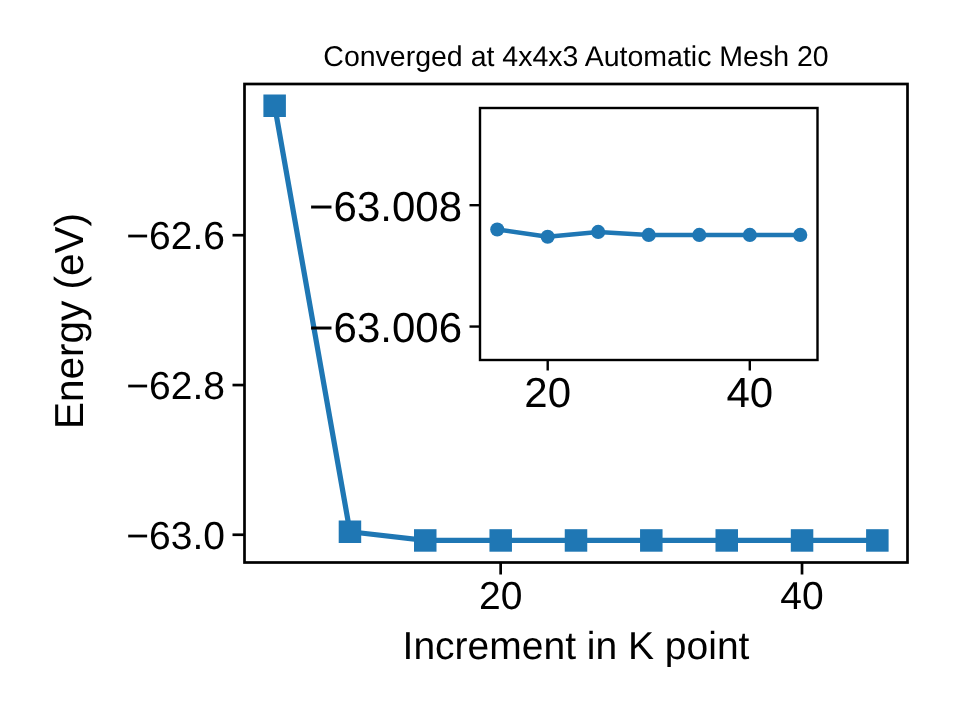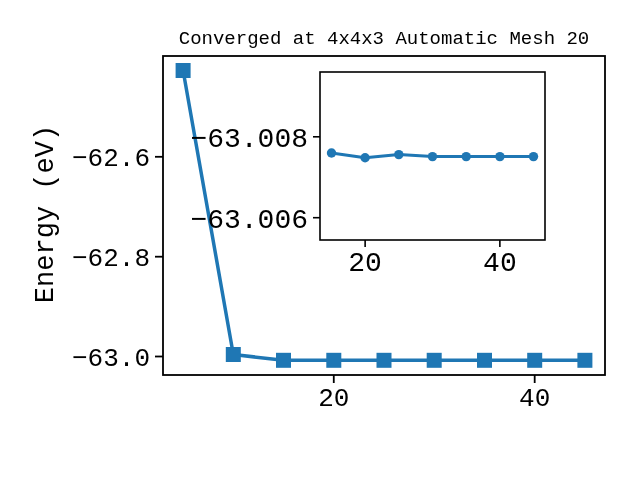--- a/index.html
+++ b/index.html
@@ -1,18 +1,18 @@
 <!DOCTYPE html>
 <html><head>
 <meta charset="utf-8">
 <style>
   html,body{margin:0;padding:0;background:#888;}
   .figure{
     position:relative;width:640px;height:480px;background:#ffffff;
-    font-family:Liberation Mono, monospace;color:#000;overflow:hidden;
+    font-family:Liberation Sans, sans-serif;color:#000;overflow:hidden;
   }
   .chart-title{
     position:absolute;left:163px;top:28px;width:442px;height:22px;
     font-size:19px;line-height:22px;text-align:center;white-space:nowrap;
   }
   .xlabel{
     position:absolute;left:163px;top:414px;width:442px;height:32px;
     font-size:26px;line-height:32px;text-align:center;white-space:nowrap;
   }
   .ylabel{
@@ -22,20 +22,21 @@
   }
   #plot-canvas{position:absolute;left:0;top:0;}
   text{fill:#000;}
 </style>
 </head>
 <body>
 
 <div class="figure">
   <div class="chart-title">Converged at 4x4x3 Automatic Mesh 20</div>
   <div class="ylabel">Energy (eV)</div>
+  <div class="xlabel">Increment in K point</div>
   <svg id="plot-canvas" width="640" height="480" viewBox="0 0 640 480">
       <g>
         <polyline points="183.1,70.5 233.3,354.5 283.5,360.3 333.8,360.3 384.0,360.3 434.2,360.3 484.5,360.3 534.7,360.3 584.9,360.3" fill="none" stroke="#1f77b4" stroke-width="3.5" stroke-linecap="round" stroke-linejoin="round"></polyline>
         <rect x="175.6" y="63.0" width="15" height="15" fill="#1f77b4"></rect>
         <rect x="225.8" y="347.0" width="15" height="15" fill="#1f77b4"></rect>
         <rect x="276.0" y="352.8" width="15" height="15" fill="#1f77b4"></rect>
         <rect x="326.3" y="352.8" width="15" height="15" fill="#1f77b4"></rect>
         <rect x="376.5" y="352.8" width="15" height="15" fill="#1f77b4"></rect>
         <rect x="426.7" y="352.8" width="15" height="15" fill="#1f77b4"></rect>
         <rect x="477.0" y="352.8" width="15" height="15" fill="#1f77b4"></rect>

